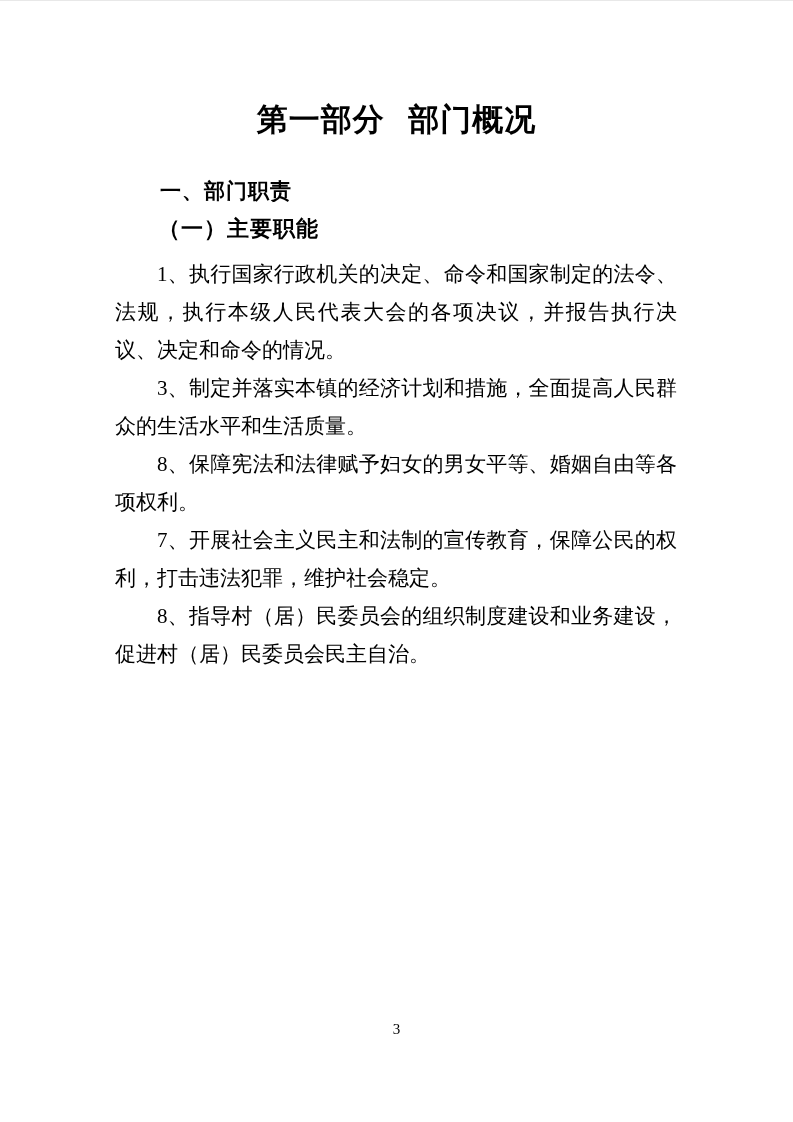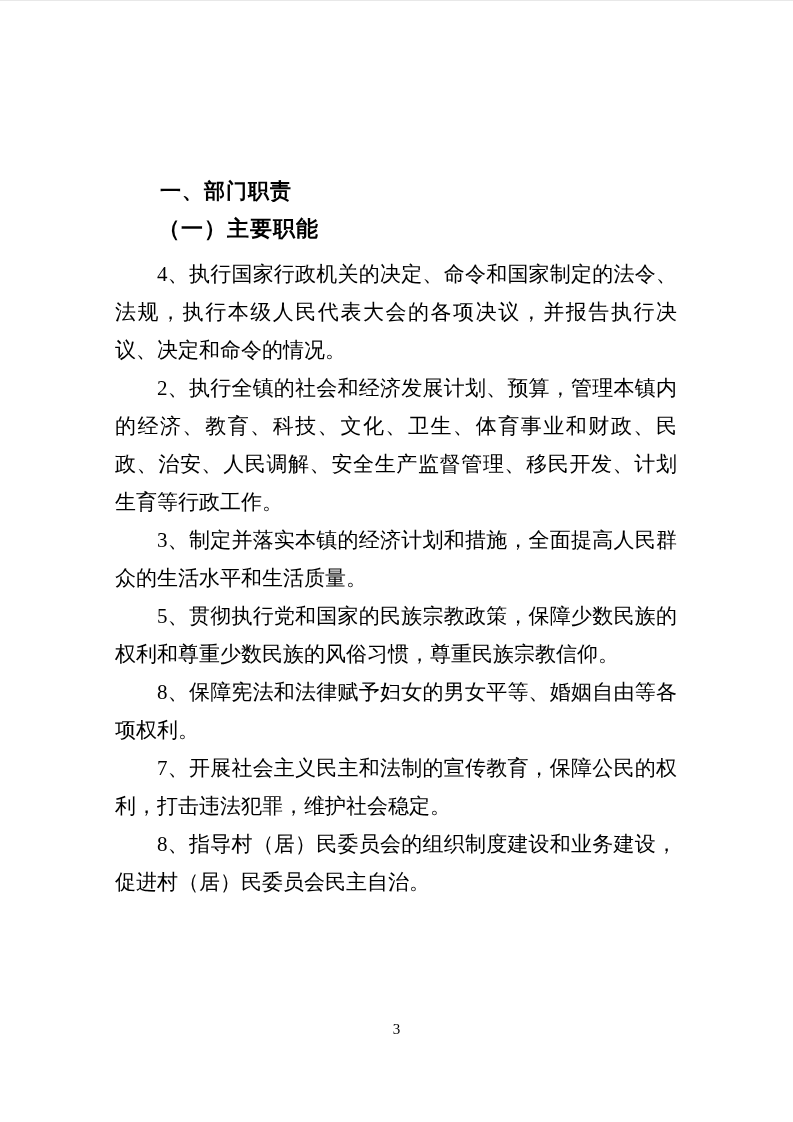--- a/index.html
+++ b/index.html
@@ -78,30 +78,29 @@
     font-size: 15px;
     line-height: 18px;
     color: #000000;
   }
 </style>
 </head>
 <body>
 
 <div class="page">
 
+  <div class="doc-title">第一部分 部门概况</div>
 
   <div class="section-heading">一、部门职责</div>
 
   <div class="subsection-heading">（一）主要职能</div>
 
   <div class="body-text">
-    <p>4、执行国家行政机关的决定、命令和国家制定的法令、法规，执行本级人民代表大会的各项决议，并报告执行决议、决定和命令的情况。</p>
-    <p>2、执行全镇的社会和经济发展计划、预算，管理本镇内的经济、教育、科技、文化、卫生、体育事业和财政、民政、治安、人民调解、安全生产监督管理、移民开发、计划生育等行政工作。</p>
+    <p>1、执行国家行政机关的决定、命令和国家制定的法令、法规，执行本级人民代表大会的各项决议，并报告执行决议、决定和命令的情况。</p>
     <p>3、制定并落实本镇的经济计划和措施，全面提高人民群众的生活水平和生活质量。</p>
-    <p>5、贯彻执行党和国家的民族宗教政策，保障少数民族的权利和尊重少数民族的风俗习惯，尊重民族宗教信仰。</p>
     <p>8、保障宪法和法律赋予妇女的男女平等、婚姻自由等各项权利。</p>
     <p>7、开展社会主义民主和法制的宣传教育，保障公民的权利，打击违法犯罪，维护社会稳定。</p>
     <p>8、指导村（居）民委员会的组织制度建设和业务建设，促进村（居）民委员会民主自治。</p>
   </div>
 
   <div class="page-number">3</div>
 
 </div>
 
 </body></html>

